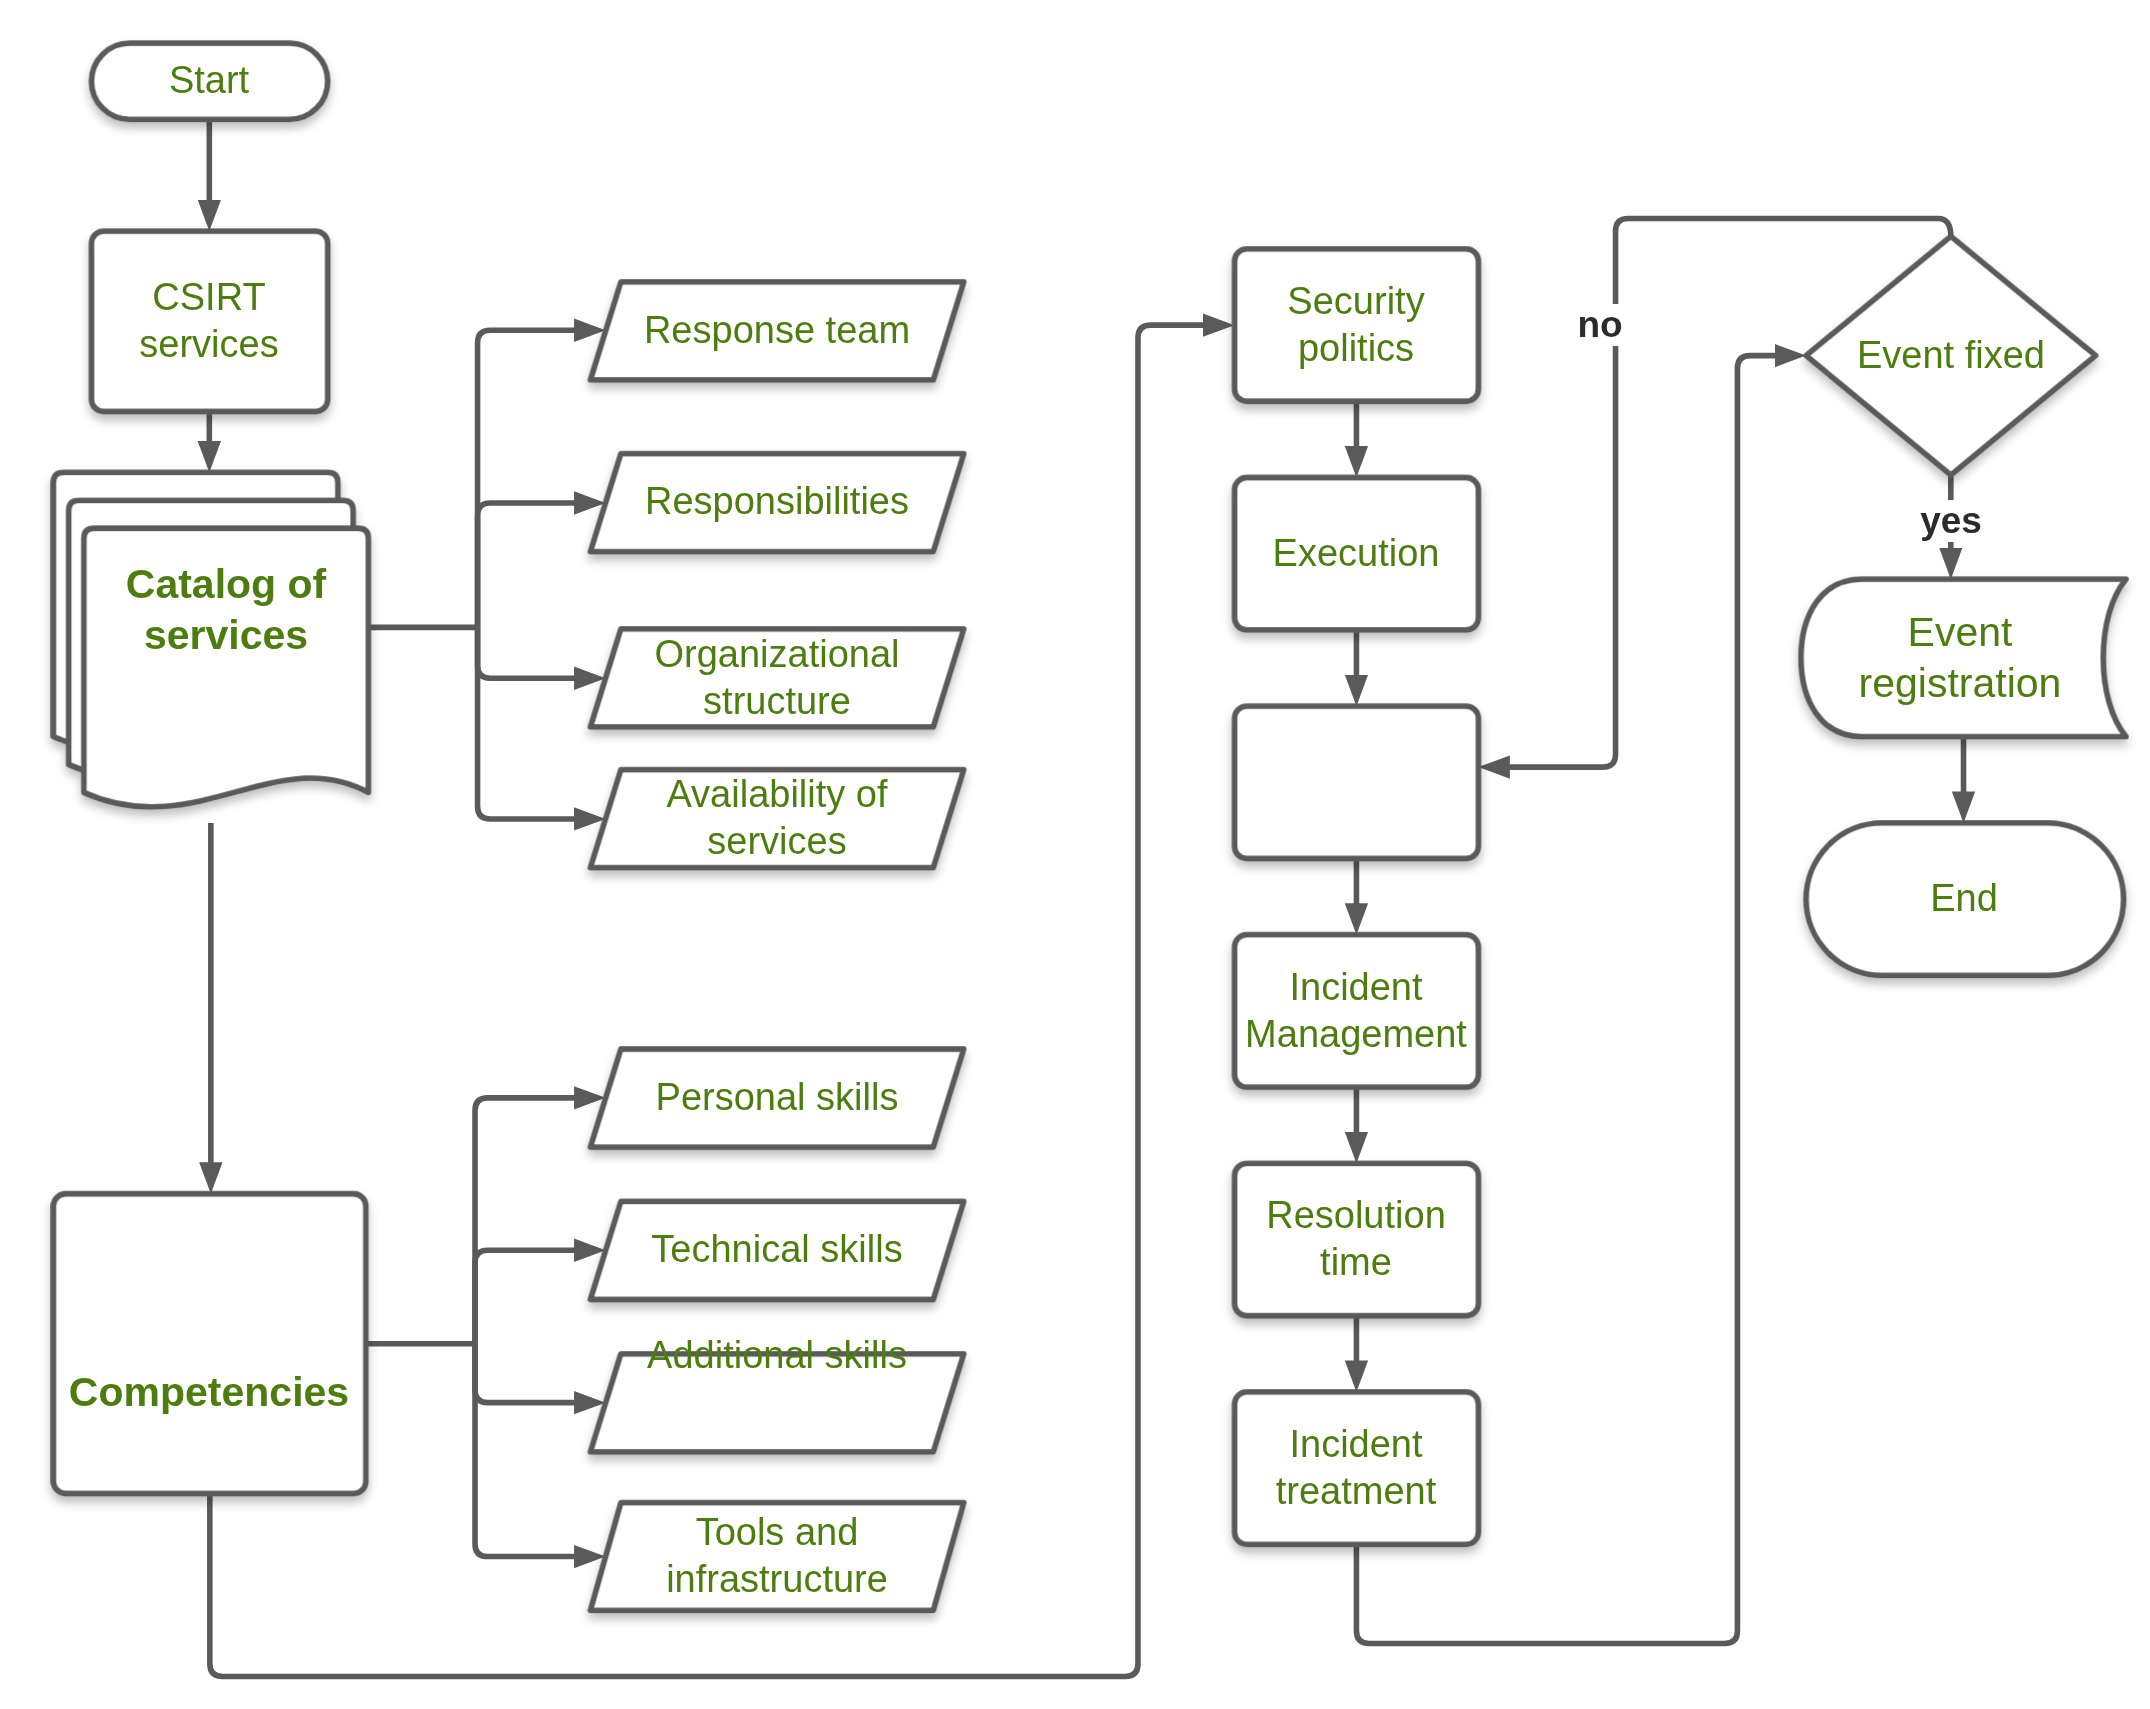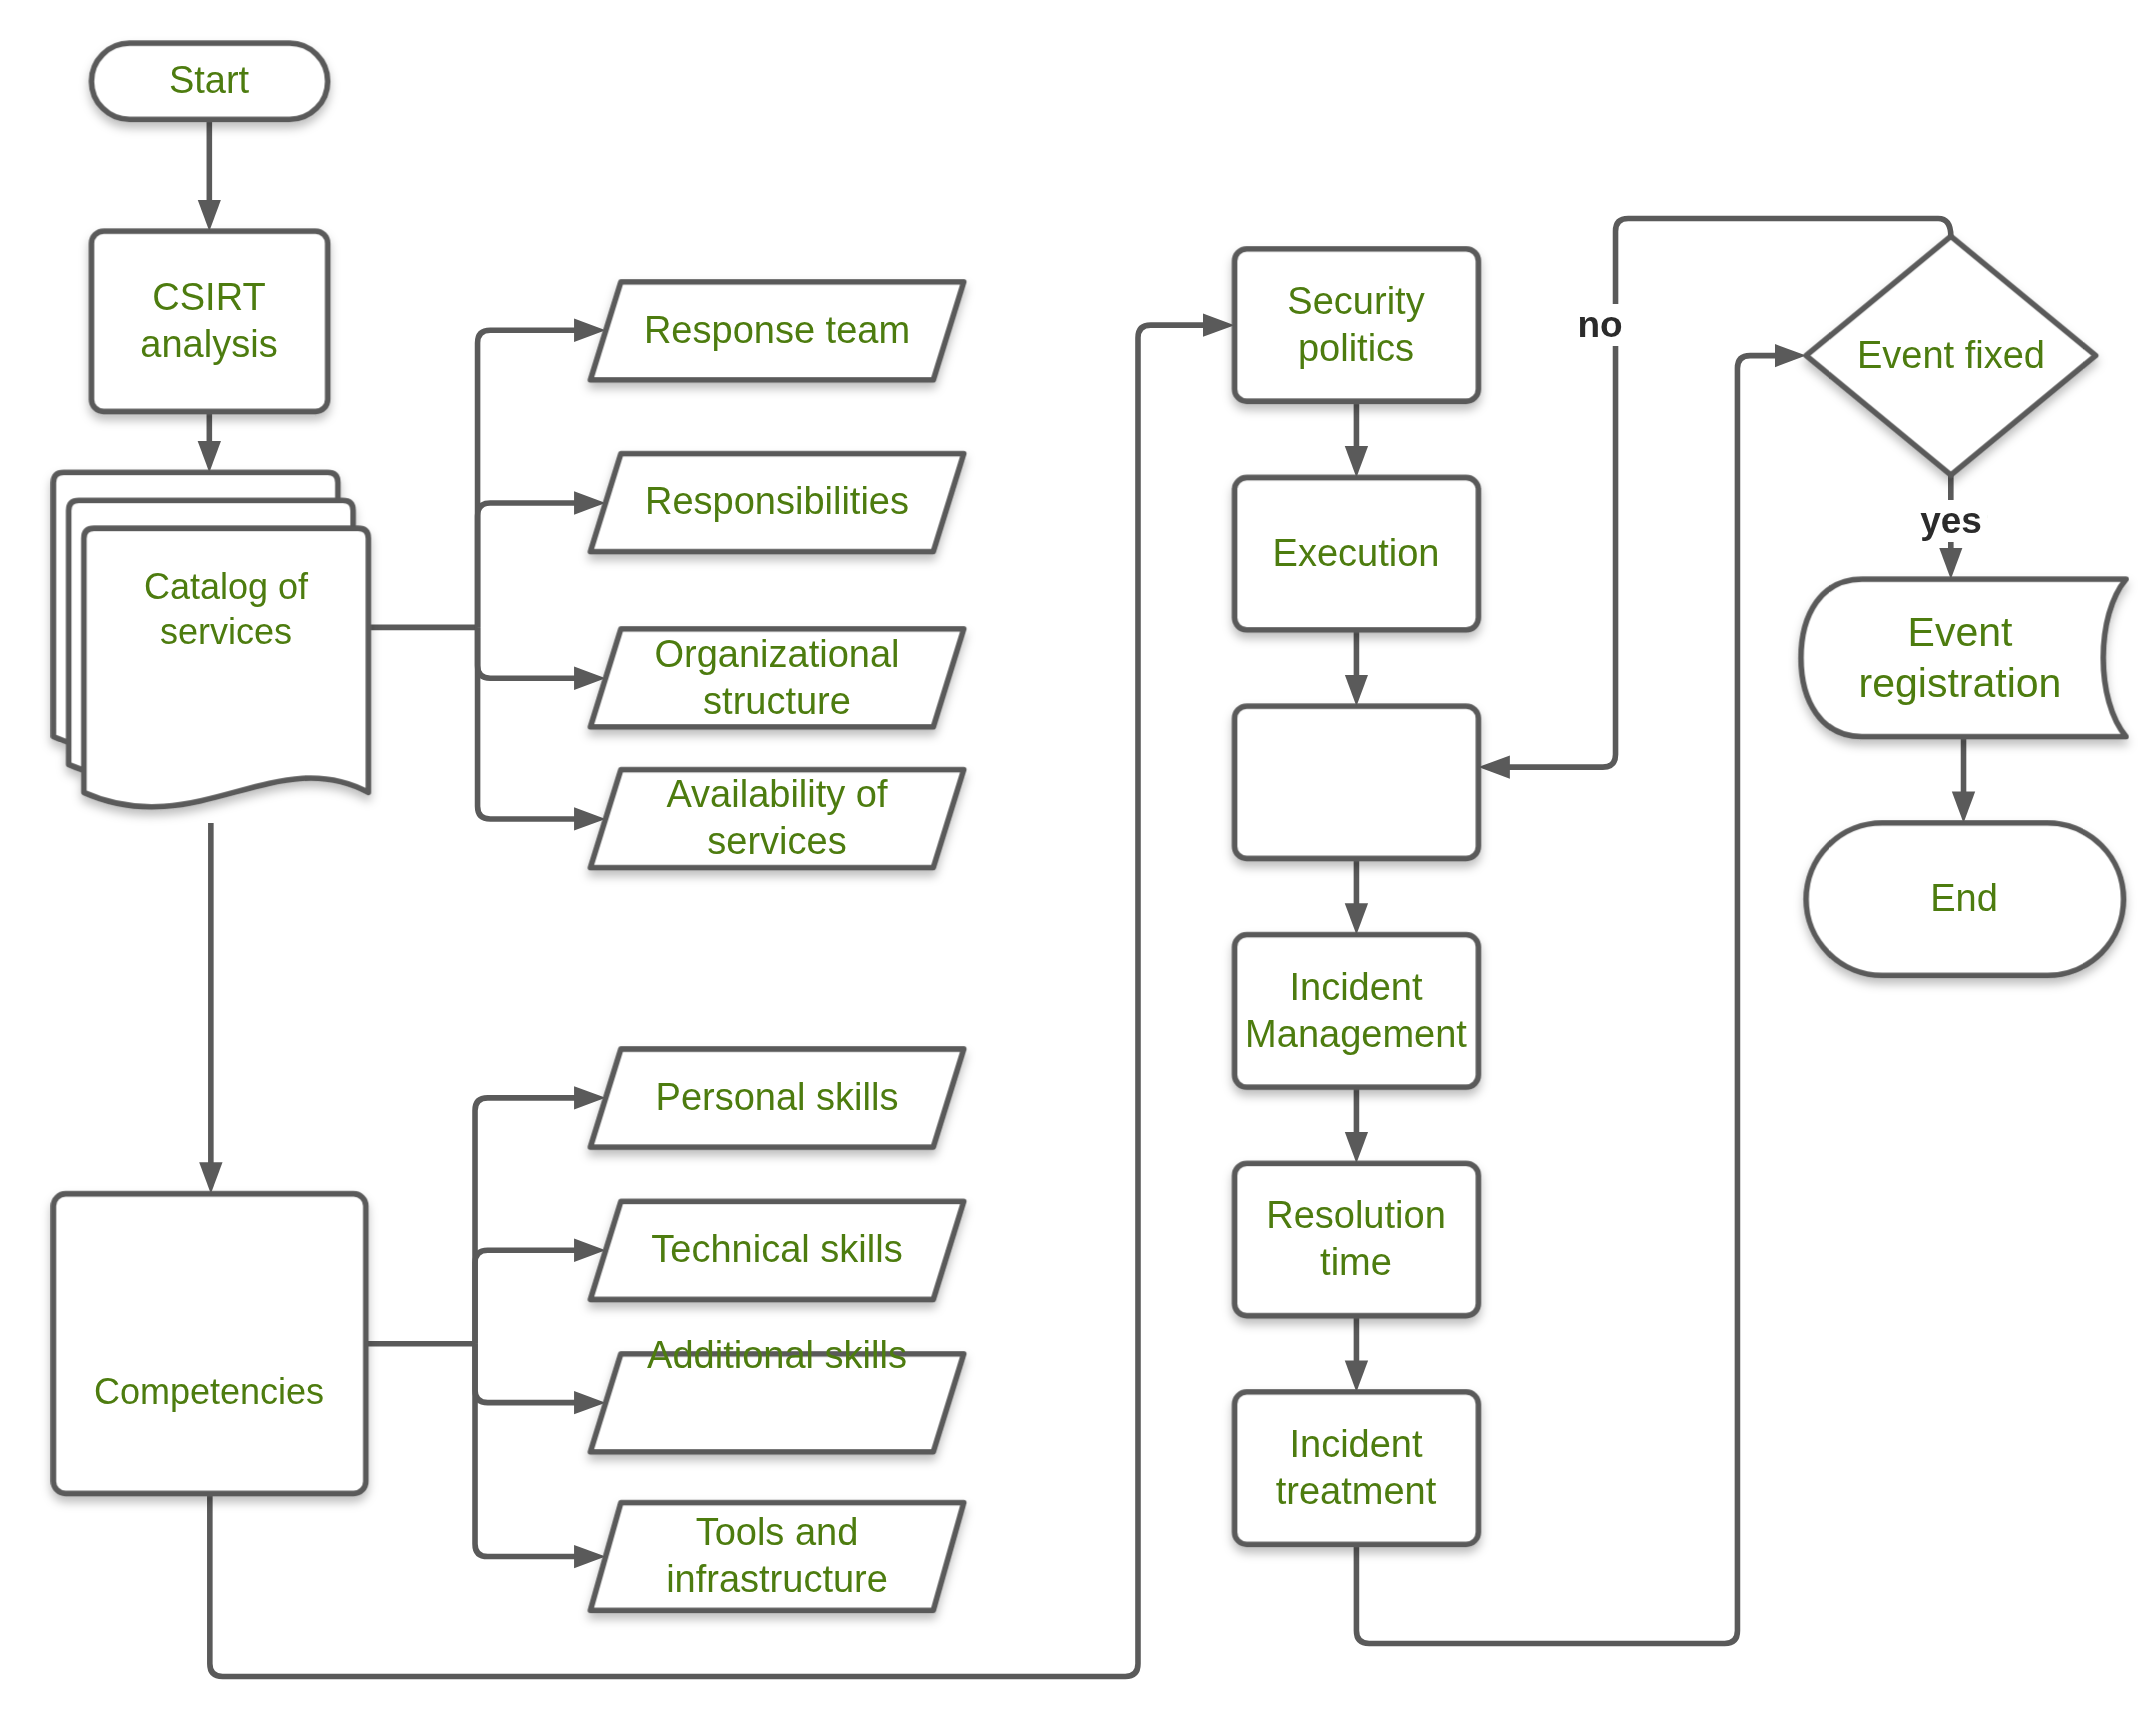--- a/index.html
+++ b/index.html
@@ -3,21 +3,21 @@
 <meta charset="utf-8">
 <style>
   html,body{margin:0;padding:0;background:#ffffff;}
   .stage{position:relative;width:2151px;height:1710px;background:#ffffff;overflow:hidden;
          font-family:"Liberation Sans", sans-serif;}
   .stage svg{position:absolute;left:0;top:0;}
   .shape{fill:#ffffff;stroke:#5a5a5a;stroke-width:11;stroke-linejoin:round;}
   .edge{fill:none;stroke:#5a5a5a;stroke-width:11;stroke-linejoin:round;}
   .lbl{position:absolute;transform:translate(-50%,-50%);white-space:pre-line;
        text-align:center;color:#4d7c0f;font-size:38px;line-height:1.24;}
-  .lbl.big{font-size:36px;}
+  .lbl.big{font-size:41px;font-weight:bold;}
   .lbl.small{font-size:41px;}
   .edge-lbl{position:absolute;transform:translate(-50%,-50%);font-weight:bold;
        color:#2b2b2b;font-size:37px;background:#ffffff;padding:0 5.1px;}
 </style>
 </head>
 <body>
 
 <div class="stage">
 
 <svg width="2151" height="1710" viewBox="0 0 4234 3366">
@@ -89,21 +89,21 @@
     <path class="shape" d="M3840 465 L 4125 700 L 3840 935 L 3555 700 Z"></path>
 
     <path class="shape" d="M4185 1140 H 3665 C 3585 1140, 3545 1210, 3545 1295 C 3545 1380, 3585 1450, 3665 1450 H 4185 C 4125 1380, 4125 1210, 4185 1140 Z"></path>
 
     <rect class="shape" x="3555" y="1620" width="625" height="300" rx="150"></rect>
   </g>
 </svg>
 
 <div class="lbl" style="left:209px;top:81px;">Start</div>
 <div class="lbl" style="left:209px;top:321px;">CSIRT
-analysis</div>
+services</div>
 <div class="lbl big" style="left:226px;top:610px;">Catalog of
 services</div>
 <div class="lbl" style="left:777px;top:331px;">Response team</div>
 <div class="lbl" style="left:777px;top:502px;">Responsibilities</div>
 <div class="lbl" style="left:777px;top:678px;">Organizational
 structure</div>
 <div class="lbl" style="left:777px;top:818px;">Availability of
 services</div>
 <div class="lbl big" style="left:209px;top:1344px;margin-top:48px;">Competencies</div>
 <div class="lbl" style="left:777px;top:1098px;">Personal skills</div>

